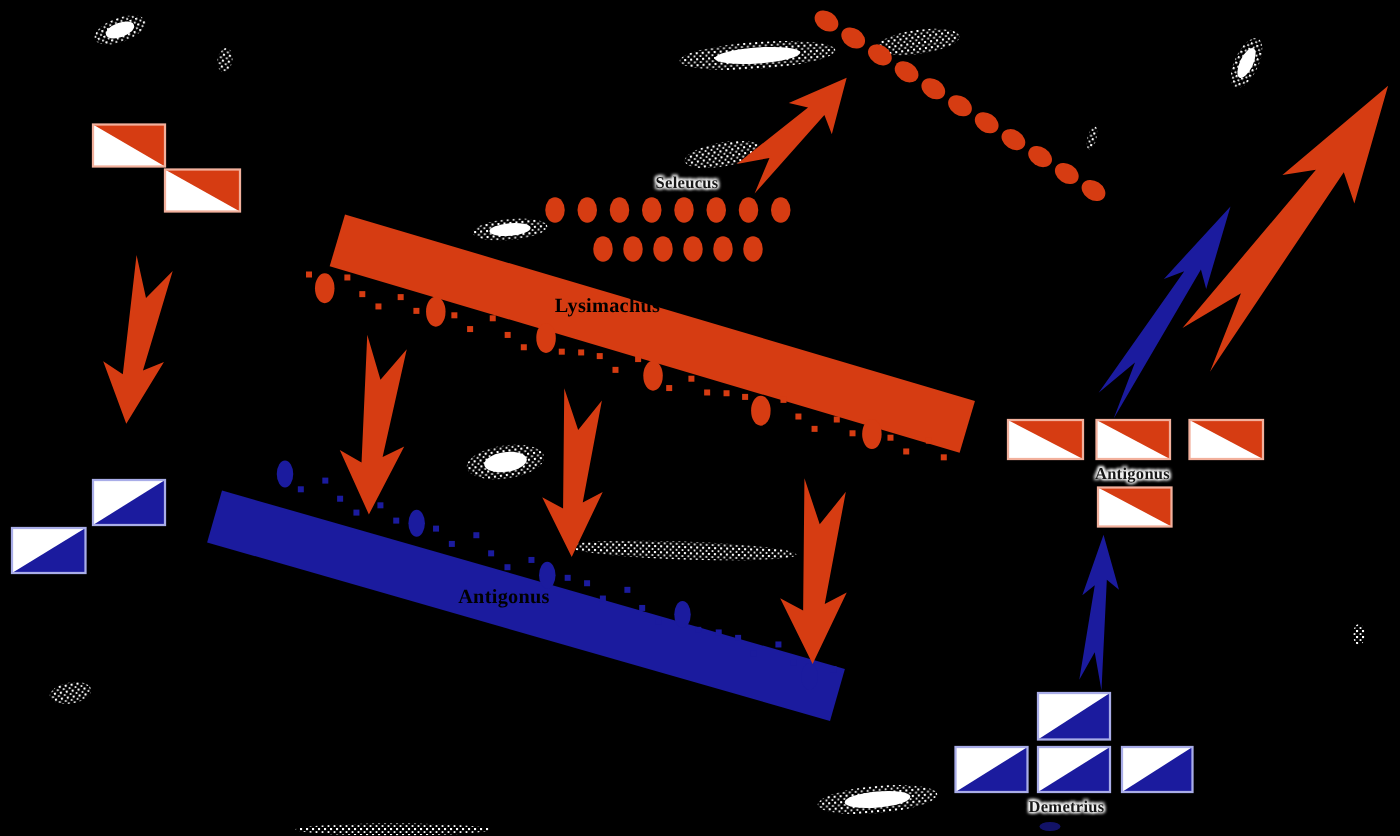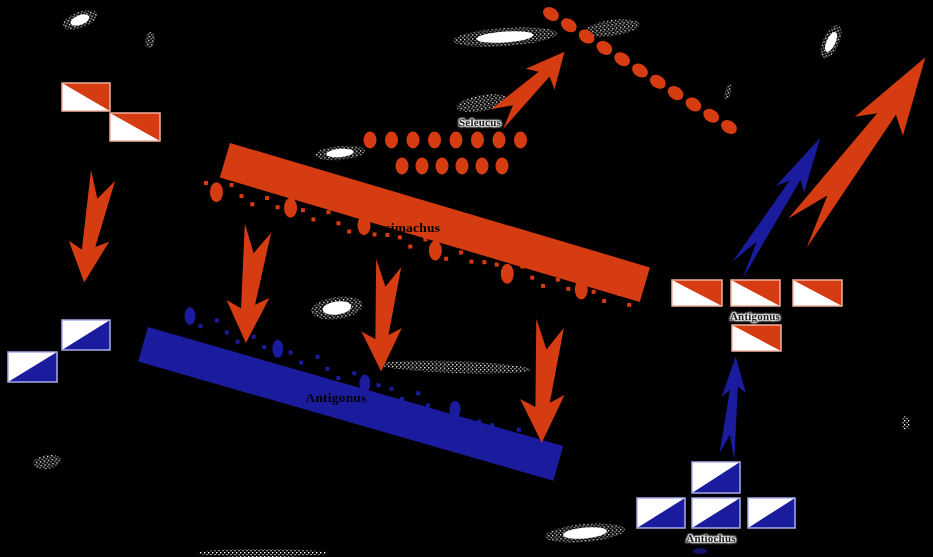--- a/index.html
+++ b/index.html
@@ -248,18 +248,18 @@
         <use href="#chargeArrow" transform="translate(233,222) rotate(6) scale(0.85)" fill="#D63C12" xlink:href="#chargeArrow"></use>
         <use href="#chargeArrow" transform="translate(365,258) rotate(4) scale(0.8)" fill="#D63C12" xlink:href="#chargeArrow"></use>
         <use href="#chargeArrow" transform="translate(524,318) rotate(4) scale(0.88)" fill="#D63C12" xlink:href="#chargeArrow"></use>
         <use href="#chargeArrow" transform="translate(510,136) rotate(-135) scale(0.7)" fill="#D63C12" xlink:href="#chargeArrow"></use>
         <use href="#chargeArrow" transform="translate(749,283) rotate(-148) scale(0.55,1.15)" fill="#1B1B9E" xlink:href="#chargeArrow"></use>
         <use href="#chargeArrow" transform="translate(818,256) rotate(-144) scale(1,1.6)" fill="#D63C12" xlink:href="#chargeArrow"></use>
         <use href="#chargeArrow" transform="translate(741,461) rotate(-175) scale(0.48,0.74)" fill="#1B1B9E" xlink:href="#chargeArrow"></use>
       </g>
   </svg>
 
-  <div class="lbl lbl-halo" style="left:480px;top:116px;">Seleucus</div>
-  <div class="lbl lbl-bar" style="left:405px;top:196px;margin-top:24px;">Lysimachus</div>
+  <div class="lbl lbl-halo" style="left:458px;top:116px;">Seleucus</div>
+  <div class="lbl lbl-bar" style="left:405px;top:196px;">Lysimachus</div>
   <div class="lbl lbl-bar" style="left:336px;top:390px;">Antigonus</div>
   <div class="lbl lbl-halo" style="left:755px;top:310px;">Antigonus</div>
-  <div class="lbl lbl-halo" style="left:711px;top:532px;">Antiochus</div>
+  <div class="lbl lbl-halo" style="left:711px;top:532px;">Demetrius</div>
 </div>
 
 </body></html>

